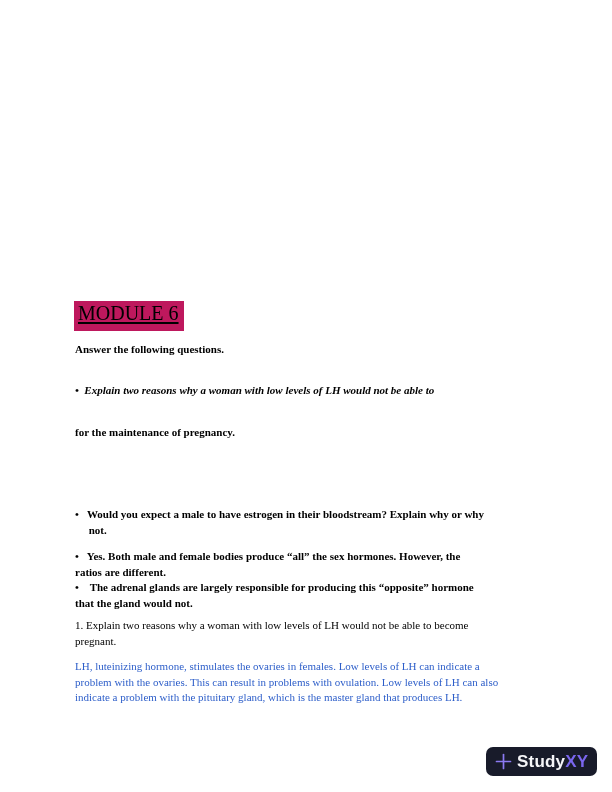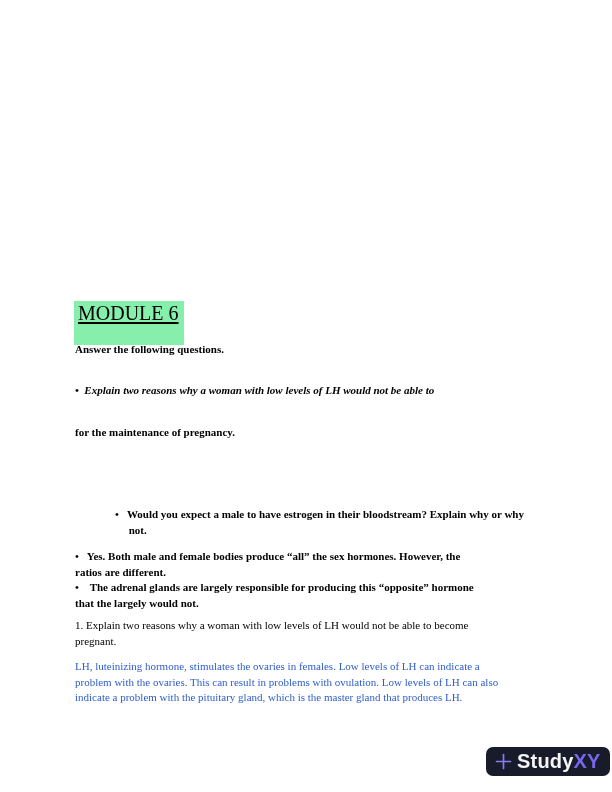--- a/index.html
+++ b/index.html
@@ -12,22 +12,22 @@
     font-family: "Liberation Serif", "DejaVu Serif", serif;
     color: #000000;
   }
   .module-heading {
     position: absolute;
     left: 74px;
     top: 301px;
   }
   .module-heading .hl {
     display: inline-block;
-    background: #86efac;
-    padding: 1px 5px 20px 4px;
+    background: #be185d;
+    padding: 1px 5px 6px 4px;
     font-size: 20px;
     line-height: 23px;
   }
   .module-heading .hl span {
     text-decoration: underline;
     text-underline-offset: 2px;
   }
   .block {
     position: absolute;
     left: 75px;
@@ -36,21 +36,21 @@
   .line {
     white-space: pre;
     line-height: 15.5px;
     height: 15.5px;
   }
   .bold { font-weight: bold; }
   .blue { color: #2d5ec9; }
   .intro   { top: 342px; }
   .q1      { top: 383px; font-style: italic; }
   .a1      { top: 425px; }
-  .q2      { top: 507px; margin-left: 40px; }
+  .q2      { top: 507px; }
   .a2      { top: 549px; }
   .item1   { top: 618px; }
   .answer1 { top: 659px; }
   .brand-badge {
     position: absolute;
     left: 486px;
     top: 747px;
     height: 29px;
     padding: 0 9px;
     background: #181b2a;
@@ -59,21 +59,21 @@
     align-items: center;
     gap: 5px;
     font-family: "Liberation Sans", "DejaVu Sans", sans-serif;
   }
   .brand-badge .plus-glyph {
     width: 17px;
     height: 17px;
     display: block;
   }
   .brand-badge .brand-text {
-    font-size: 20px;
+    font-size: 17px;
     font-weight: bold;
     color: #f5f5f8;
     letter-spacing: 0.2px;
   }
   .brand-badge .brand-accent { color: #7a66ee; }
 </style>
 </head>
 <body>
 
 <div class="page">
@@ -96,21 +96,21 @@
 
   <div class="block q2 bold">
     <div class="line">•   Would you expect a male to have estrogen in their bloodstream? Explain why or why</div>
     <div class="line">     not.</div>
   </div>
 
   <div class="block a2 bold">
     <div class="line">•   Yes. Both male and female bodies produce “all” the sex hormones. However, the</div>
     <div class="line">ratios are different.</div>
     <div class="line">•    The adrenal glands are largely responsible for producing this “opposite” hormone</div>
-    <div class="line">that the largely would not.</div>
+    <div class="line">that the gland would not.</div>
   </div>
 
   <div class="block item1">
     <div class="line">1. Explain two reasons why a woman with low levels of LH would not be able to become</div>
     <div class="line">pregnant.</div>
   </div>
 
   <div class="block answer1 blue">
     <div class="line">LH, luteinizing hormone, stimulates the ovaries in females. Low levels of LH can indicate a</div>
     <div class="line">problem with the ovaries. This can result in problems with ovulation. Low levels of LH can also</div>

